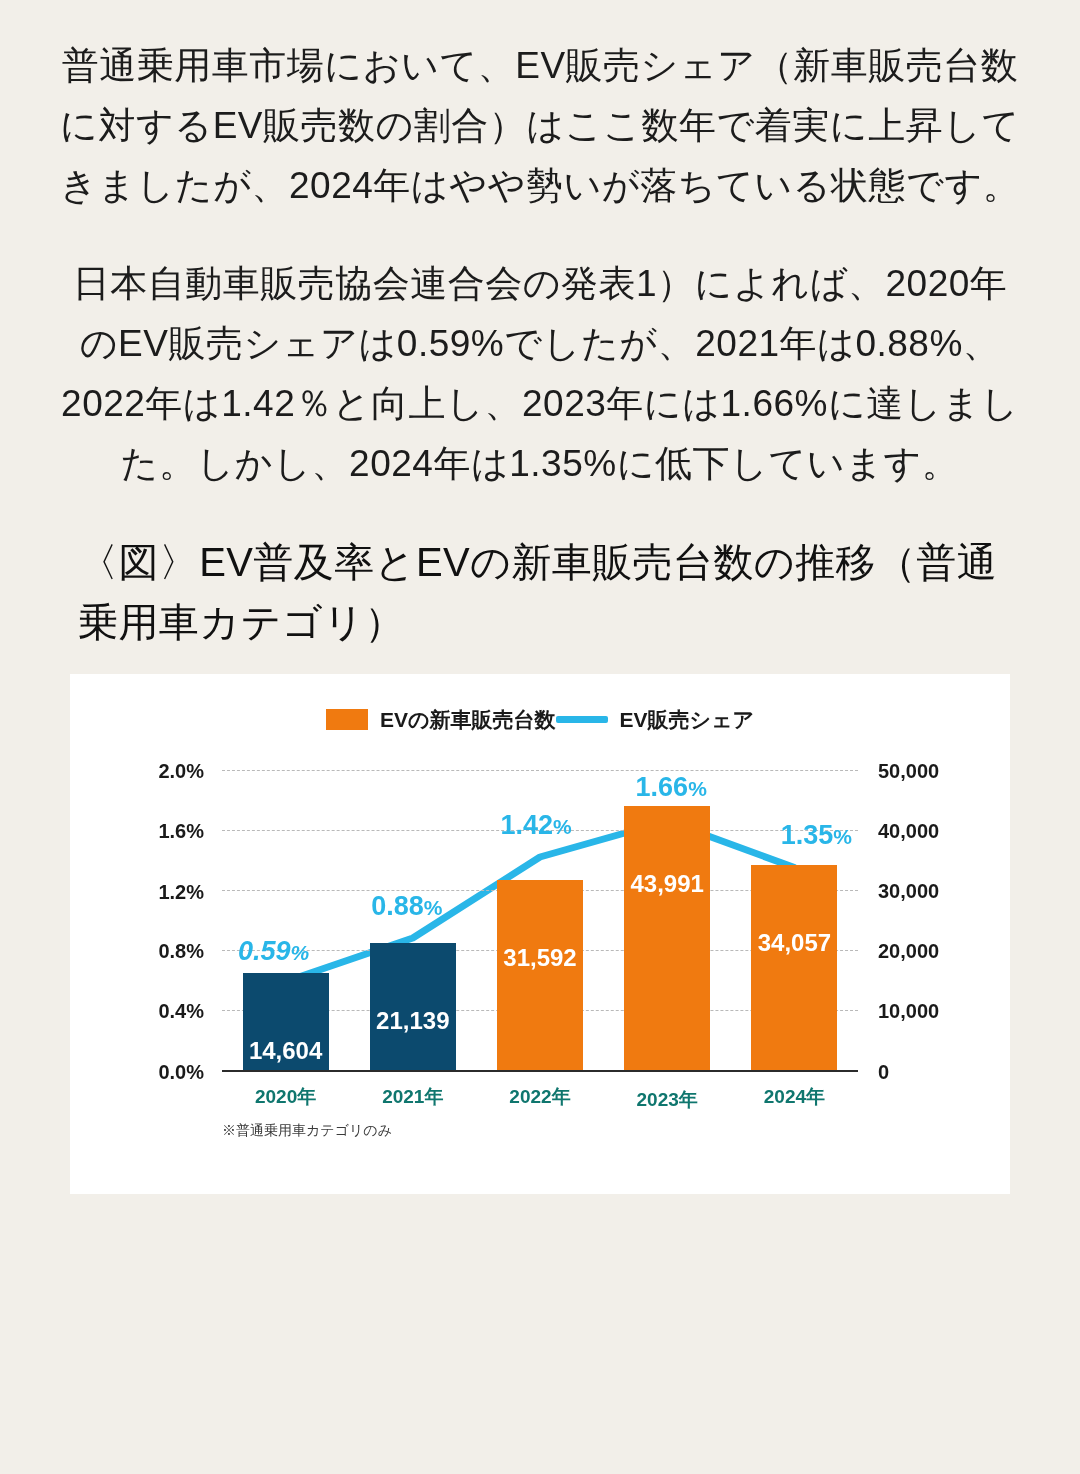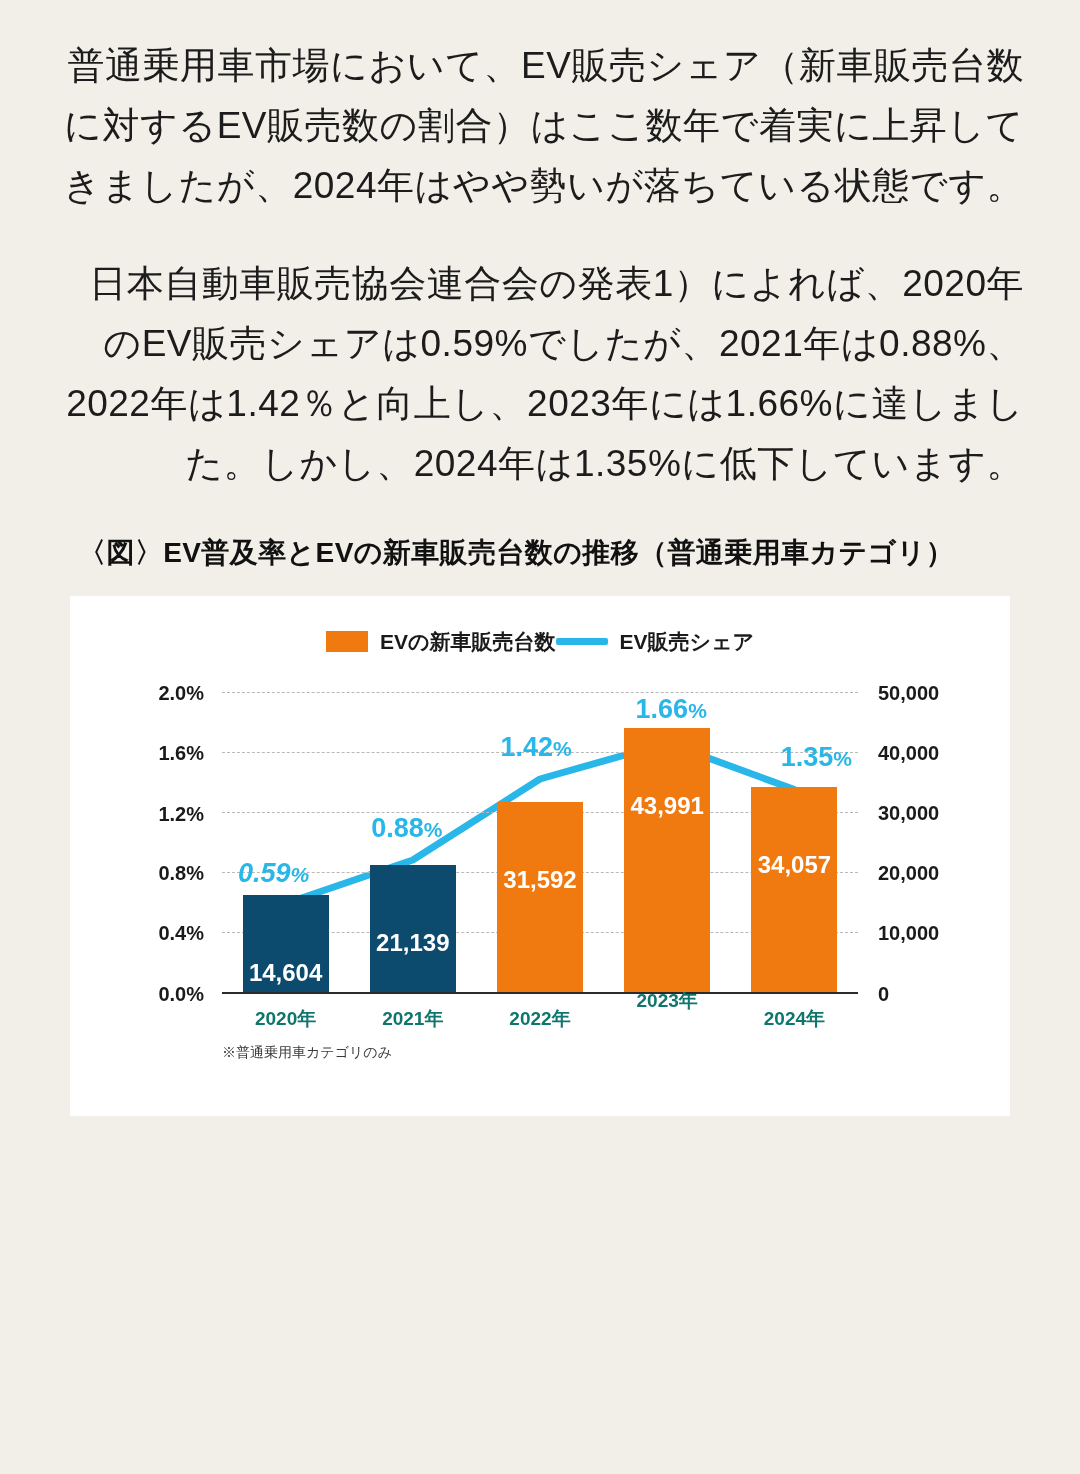--- a/index.html
+++ b/index.html
@@ -20,25 +20,25 @@
     height: 1474px;
     box-sizing: border-box;
     padding: 36px 56px 0 56px;
   }
   p.body-text {
     font-size: 37px;
     line-height: 1.62;
     letter-spacing: 0.5px;
     margin: 0 0 38px 0;
     color: #1c1c1c;
-    text-align: right;
+    text-align: center;
   }
   h2.fig-title {
-    font-size: 28px;
-    font-weight: bold;
+    font-size: 40px;
+    font-weight: normal;
     line-height: 1.5;
     margin: 16px 0 22px 22px;
     letter-spacing: 0.4px;
     color: #111;
   }
   .chart-card {
     background: #ffffff;
     width: 940px;
     height: 520px;
     margin: 0 auto;
@@ -227,21 +227,21 @@
             <div class="bar-label">14,604</div>
           </div>
           <div class="xlabel" style="left: 125.8px; top: 300px; position: absolute;">2021年</div>
           <div class="bar" style="height: 126.834px; left: 147.8px; background: #0c4a6e;">
             <div class="bar-label">21,139</div>
           </div>
           <div class="xlabel" style="left: 253px; top: 300px; position: absolute;">2022年</div>
           <div class="bar" style="height: 189.552px; left: 275px; background: rgb(240, 122, 16);">
             <div class="bar-label">31,592</div>
           </div>
-          <div class="xlabel" style="left: 380.2px; top: 282px; position: absolute;">2023年</div>
+          <div class="xlabel" style="left: 380.2px; top: 303px; position: absolute;">2023年</div>
           <div class="bar" style="height: 263.946px; left: 402.2px; background: rgb(240, 122, 16);">
             <div class="bar-label">43,991</div>
           </div>
           <div class="xlabel" style="left: 507.4px; top: 300px; position: absolute;">2024年</div>
           <div class="bar" style="height: 204.342px; left: 529.4px; background: rgb(240, 122, 16);">
             <div class="bar-label">34,057</div>
           </div>
           <div class="pt-label" style="left: 51.6px; top: 197.5px; font-style: italic;">0.59<span class="small">%</span></div>
           <div class="pt-label" style="left: 184.8px; top: 152px;">0.88<span class="small">%</span></div>
           <div class="pt-label" style="left: 314px; top: 71px;">1.42<span class="small">%</span></div>

